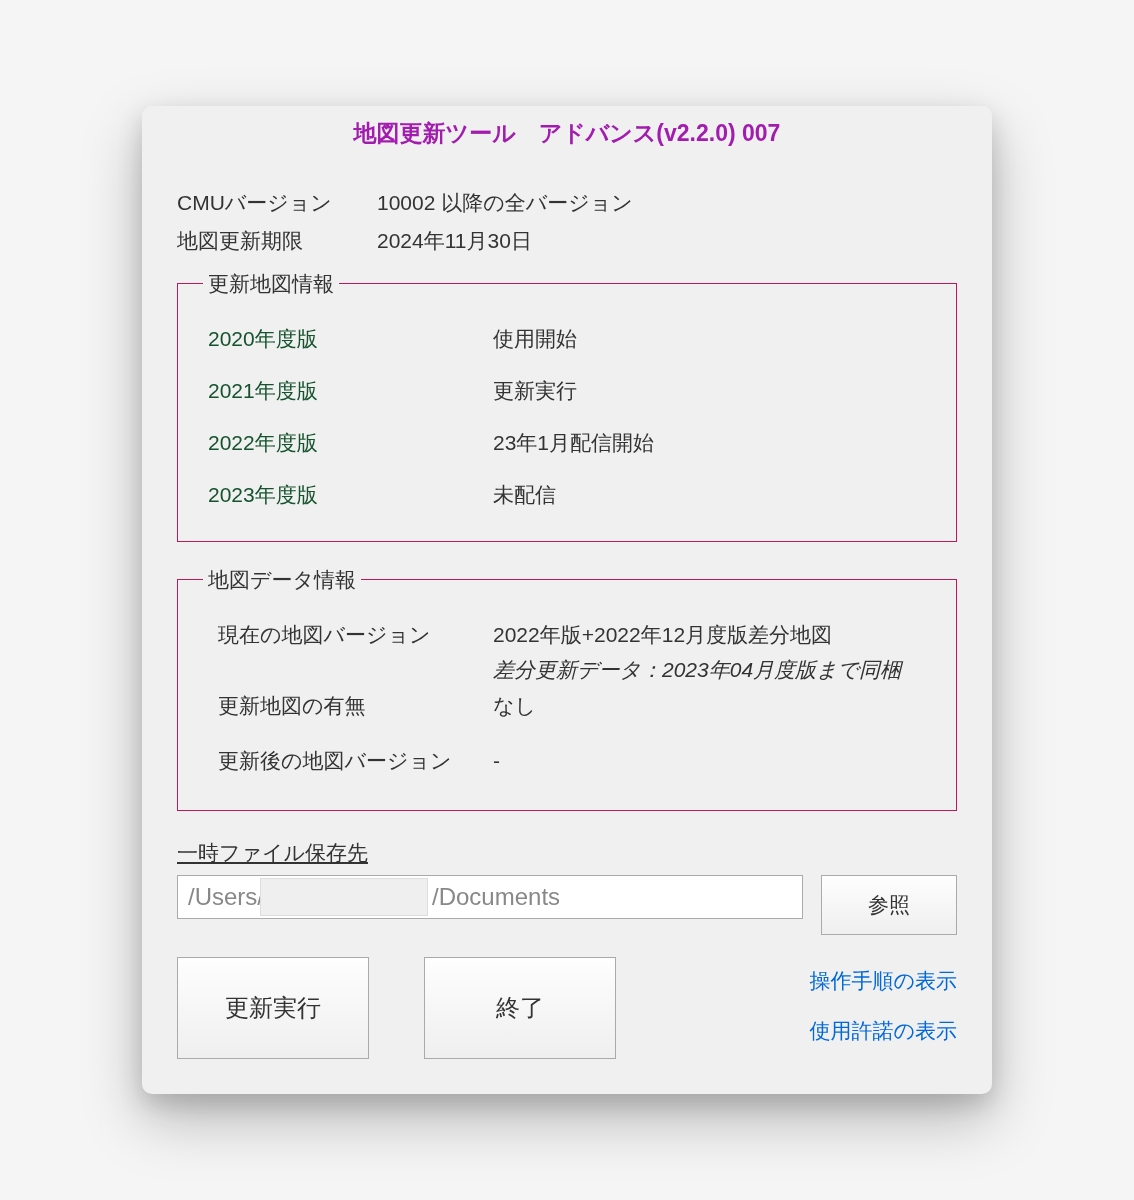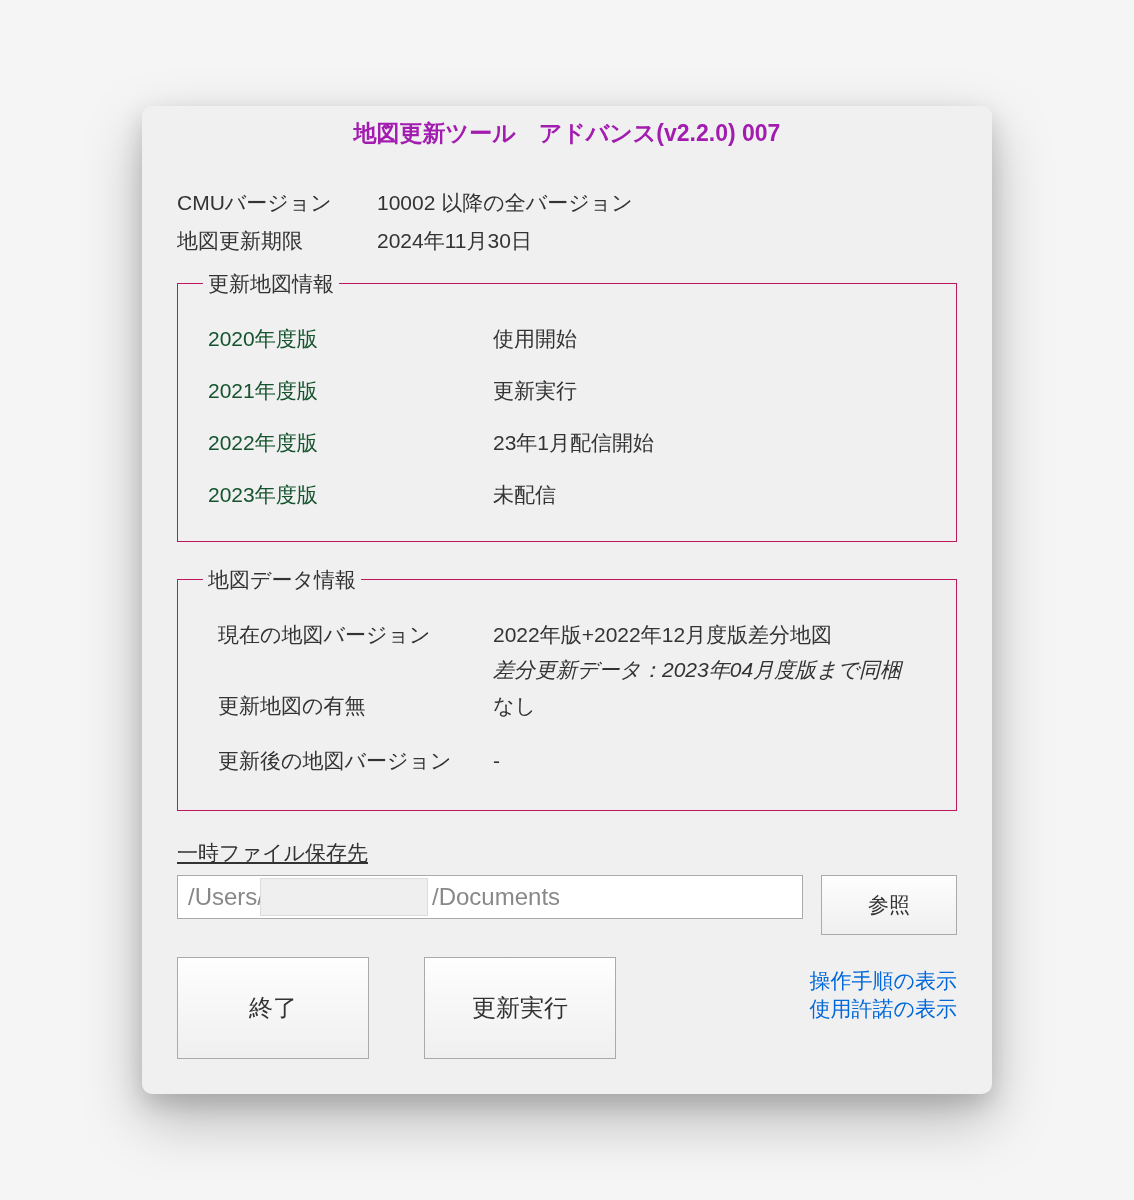--- a/index.html
+++ b/index.html
@@ -143,20 +143,21 @@
       border: 1px solid #aaa;
       background: linear-gradient(#fefefe, #efefef);
       font-size: 24px;
       color: #333;
       cursor: pointer;
     }
     .links {
       margin-left: auto;
       display: flex;
       flex-direction: column;
+      gap: 22px;
       padding-top: 10px;
     }
     .link {
       font-size: 21px;
       color: #0068da;
       cursor: pointer;
       text-align: right;
     }
   </style>
 </head>
@@ -220,22 +221,22 @@
       <div class="path-input">
         <span>/Users/</span>
         <span style="width:168px;display:inline-block;"></span>
         <span>/Documents</span>
         <div class="mask-box"></div>
       </div>
       <button class="browse-btn">参照</button>
     </div>
 
     <div class="bottom-row">
+      <button class="big-btn">更新実行</button>
       <button class="big-btn">終了</button>
-      <button class="big-btn">更新実行</button>
       <div class="links">
         <span class="link">操作手順の表示</span>
         <span class="link">使用許諾の表示</span>
       </div>
     </div>
 
   </div>
 </div>
 
 </body></html>

